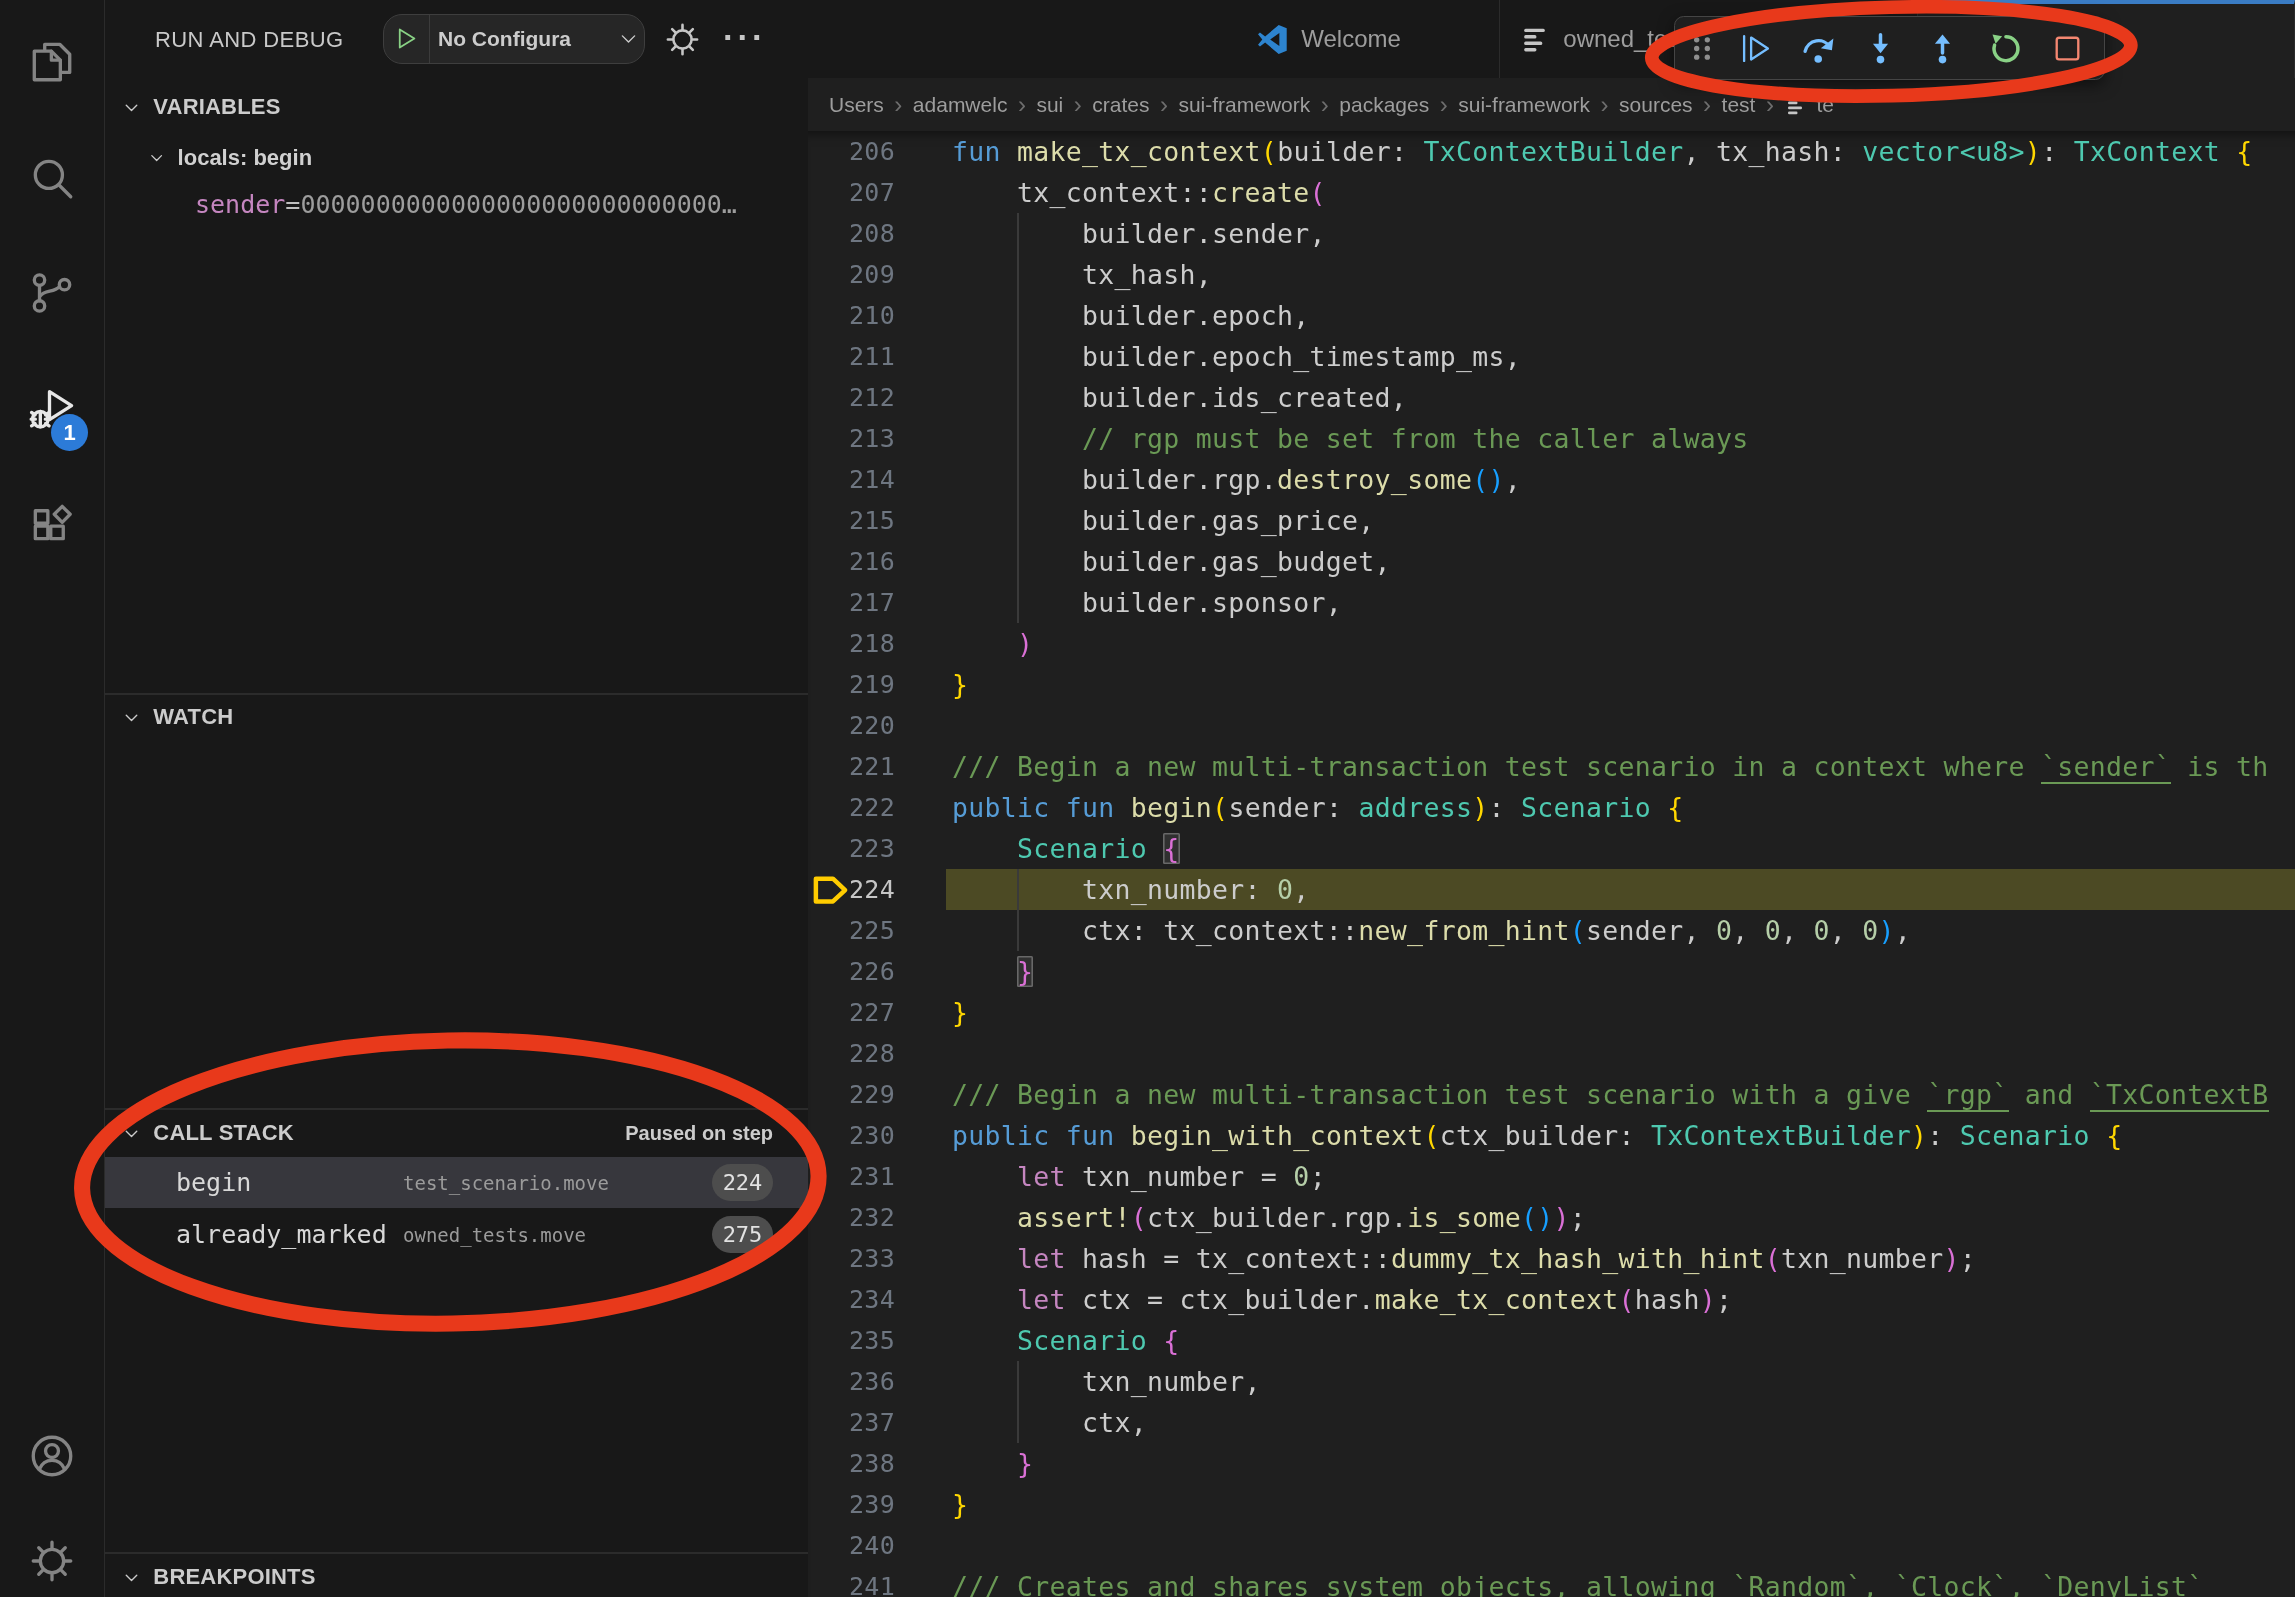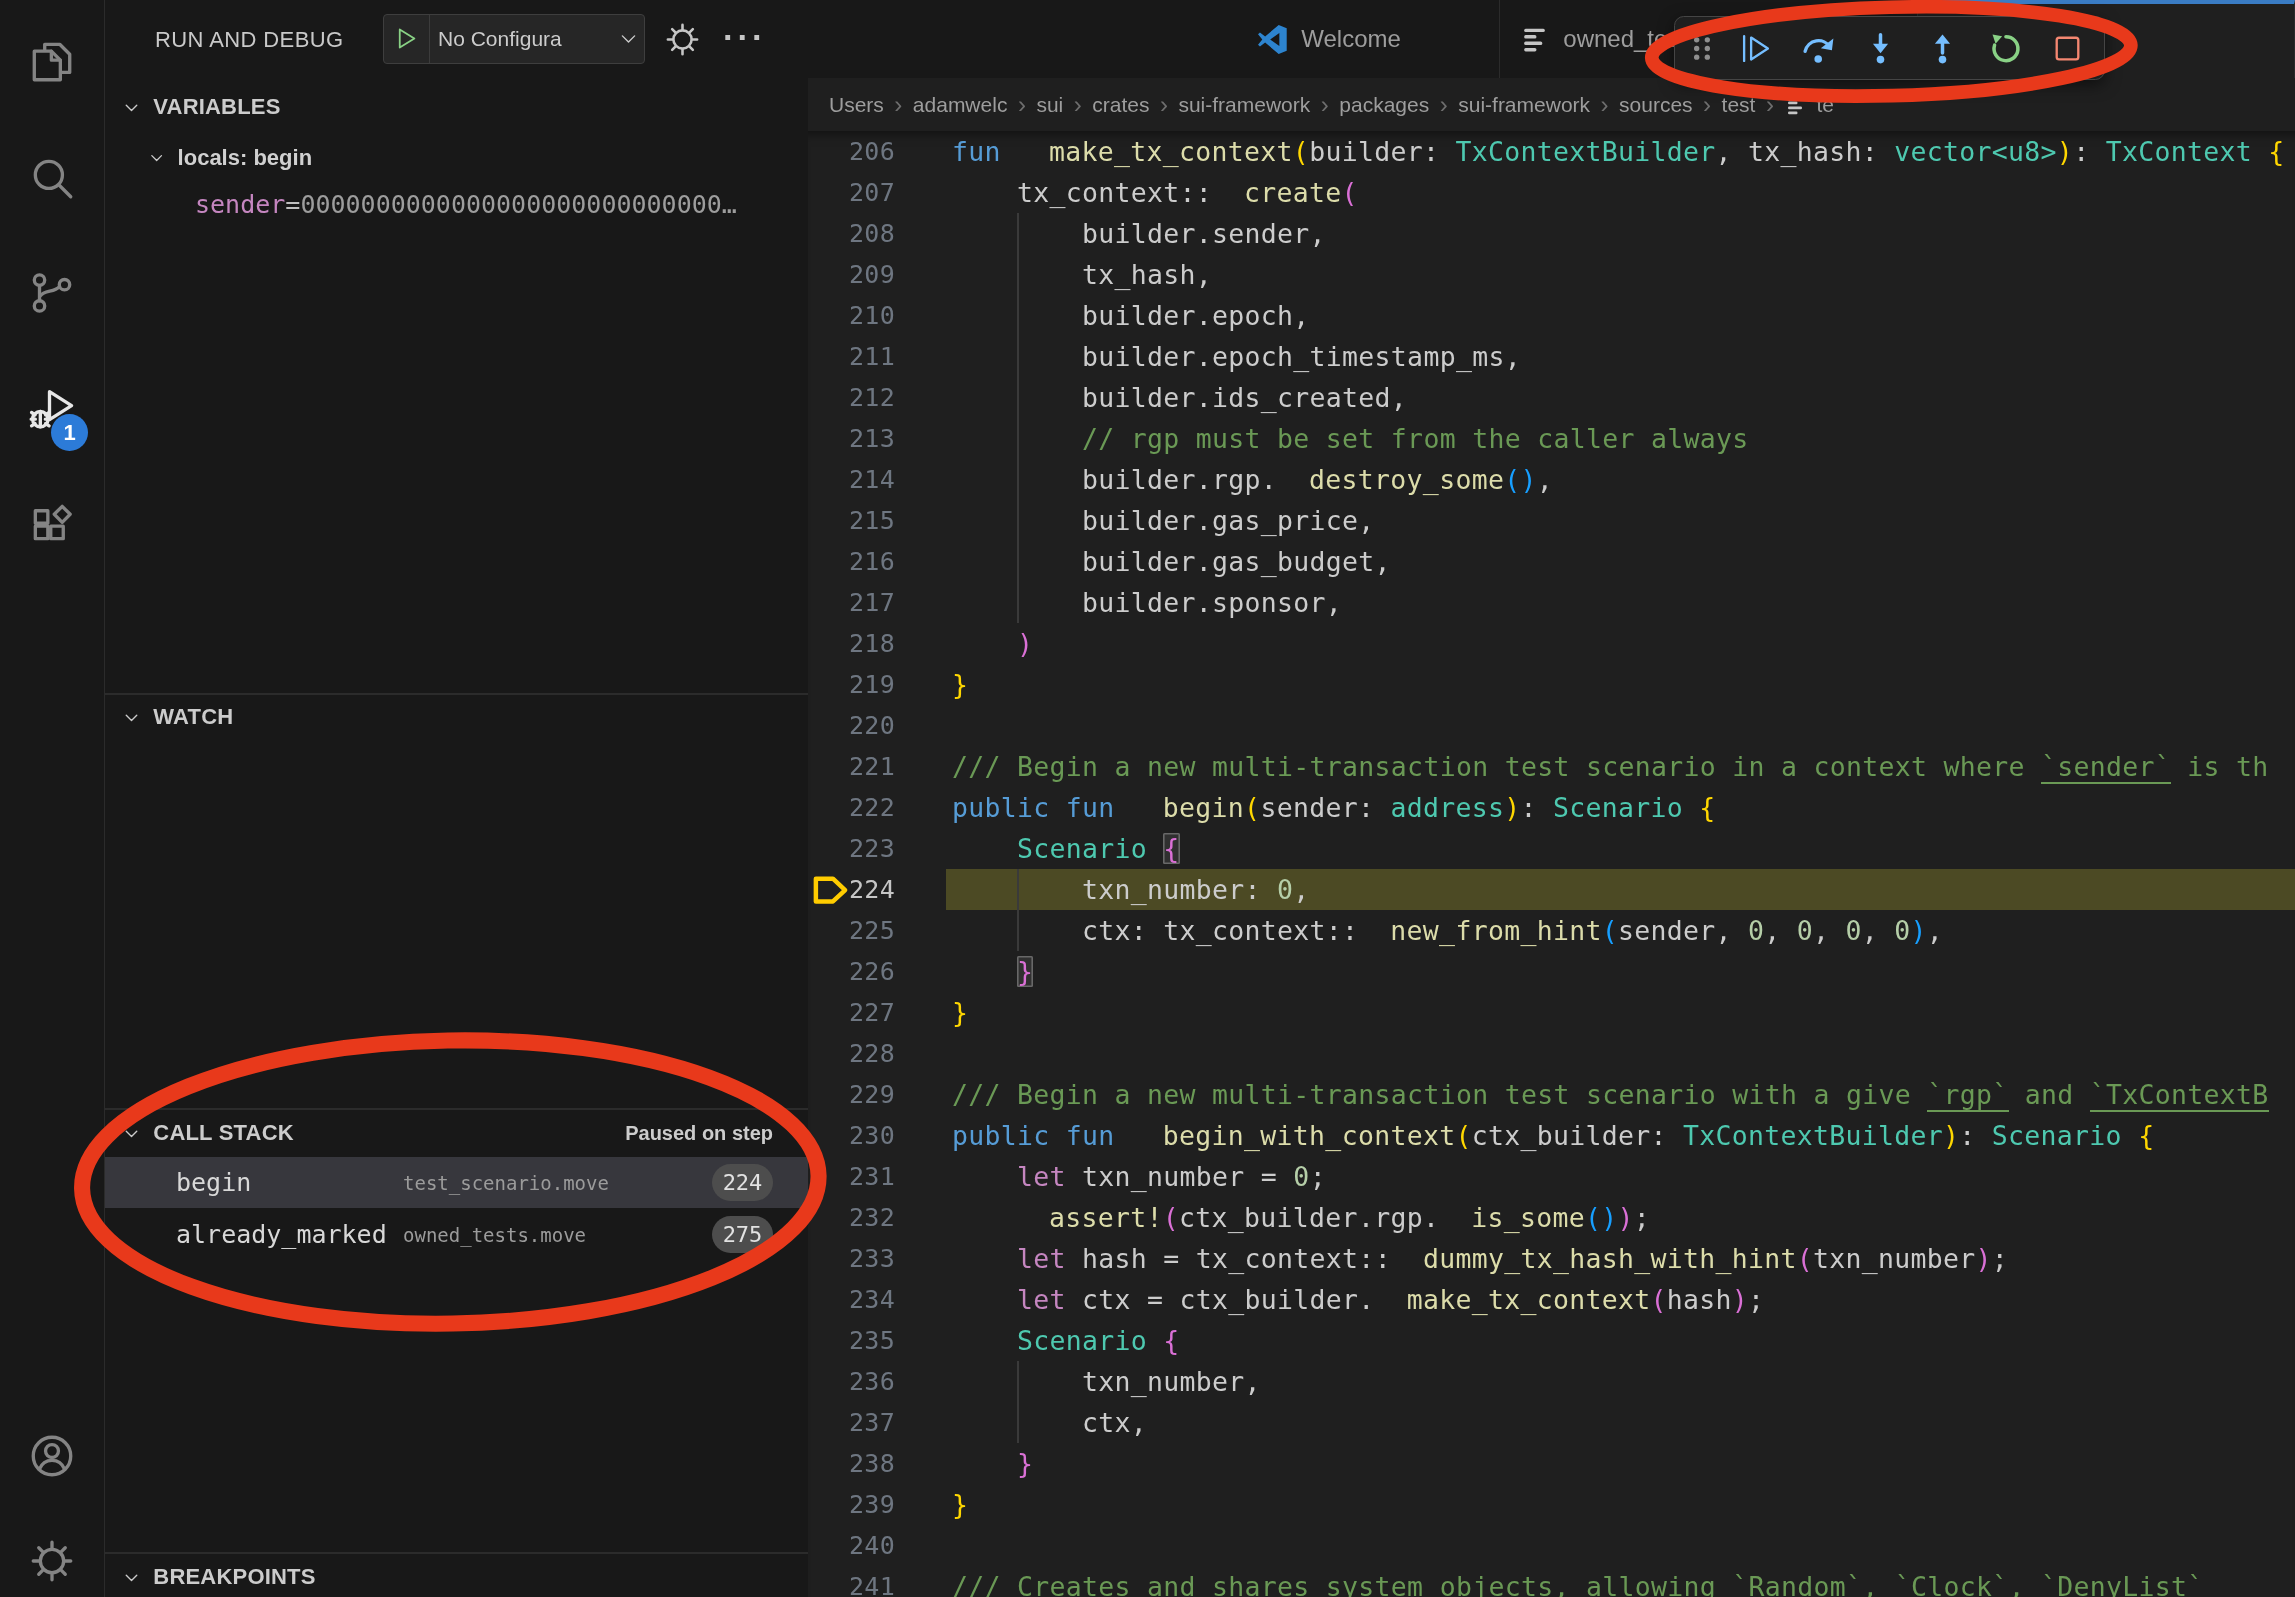--- a/index.html
+++ b/index.html
@@ -13,21 +13,21 @@
   .ab-item.active{color:#e7e7e7;}
   .ab-item svg{width:50px;height:50px;}
   .ab-badge{position:absolute;left:51px;top:48px;width:37px;height:37px;border-radius:50%;background:#2c7bd8;
     color:#fff;font-size:22px;font-weight:bold;display:flex;align-items:center;justify-content:center;}
 
   
   #sidebar{position:absolute;left:105px;top:0;width:704px;height:1597px;background:#181818;
     border-right:1.6px solid #2b2b2b;box-sizing:border-box;}
   #sb-title{position:absolute;left:50px;top:0;height:79px;line-height:79px;font-size:22px;color:#c9c9c9;letter-spacing:0.4px;}
   #cfg{position:absolute;left:278px;top:13.7px;width:262px;height:50px;background:#262626;border:1.6px solid #3e3e3e;
-    border-radius:4px;display:flex;align-items:center;box-sizing:border-box;cursor:pointer;}
+    border-radius:19px;display:flex;align-items:center;box-sizing:border-box;cursor:pointer;font-weight:bold;}
   #cfg .cfg-play{width:45px;display:flex;justify-content:center;align-items:center;border-right:1.6px solid #3c3c3c;height:100%;}
   #cfg .cfg-play svg{width:27px;height:27px;color:#89d185;}
   #cfg .cfg-label{flex:1;padding-left:8px;font-size:21px;color:#cccccc;white-space:nowrap;overflow:hidden;}
   #cfg .cfg-chev{width:32px;display:flex;justify-content:center;}
   #cfg .cfg-chev svg{width:21px;height:21px;color:#cccccc;}
   #sb-gear{position:absolute;left:558px;top:20px;width:39px;height:39px;color:#c5c5c5;cursor:pointer;}
   #sb-gear svg{width:39px;height:39px;}
   #sb-more{position:absolute;left:618px;top:0;height:74px;line-height:74px;font-size:34px;font-weight:bold;
     letter-spacing:3.2px;color:#c5c5c5;cursor:pointer;}
   .sb-divider{position:absolute;left:0;width:100%;height:1.6px;background:#2b2b2b;}
@@ -84,21 +84,21 @@
     box-shadow:inset 0 13px 11.3px -11.3px rgba(0,0,0,.55);}
   .cl{position:relative;height:41px;display:flex;align-items:center;
     font-family:"DejaVu Sans Mono",monospace;font-size:26.5px;letter-spacing:0.3px;}
   .cl .glyph{position:relative;width:31px;height:100%;flex:none;}
   .cl .num{width:56px;flex:none;text-align:right;color:#6e7681;font-size:25px;position:relative;z-index:2;}
   .cl .ct{flex:none;padding-left:57px;white-space:pre;position:relative;z-index:2;}
   .cl.cur::before{content:"";position:absolute;left:138px;right:0;top:0;bottom:0;background:#4c4a24;z-index:0;}
   .cl.cur .num{color:#c6c6c6;}
   .cl .guide{position:absolute;top:0;bottom:0;width:1.6px;background:#3a3a3a;z-index:1;}
   .cl .marker{position:absolute;left:3.2px;top:50%;transform:translateY(-50%);width:39px;height:34px;z-index:3;}
-  .tk-kw{color:#569cd6;} .tk-let{color:#c586c0;} .tk-fn{color:#dcdcaa;margin-left:32px;} .tk-ty{color:#4ec9b0;}
+  .tk-kw{color:#569cd6;} .tk-let{color:#c586c0;} .tk-fn{color:#dcdcaa;} .tk-ty{color:#4ec9b0;}
   .tk-pl{color:#cccccc;} .tk-num{color:#b5cea8;}
   .tk-cm{color:#6a9955;} .tk-cmu{color:#6a9955;border-bottom:2.4px solid #6a9955;}
   .tk-b1{color:#ffd700;} .tk-b2{color:#da70d6;} .tk-b3{color:#179fff;}
   .tk-bm{box-shadow:inset 0 0 0 1.6px #686868;background:rgba(110,110,110,.22);border-radius:1.6px;}
 
   #annotations{position:absolute;left:0;top:0;width:2295px;height:1597px;pointer-events:none;z-index:20;}
 </style>
 </head>
 <body>
 

